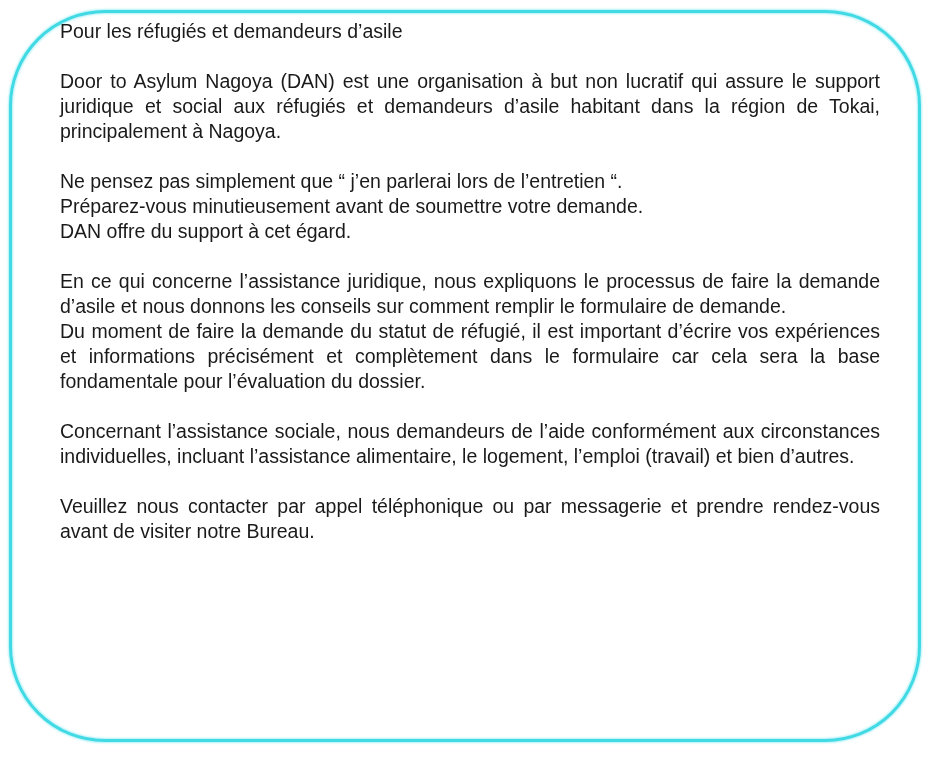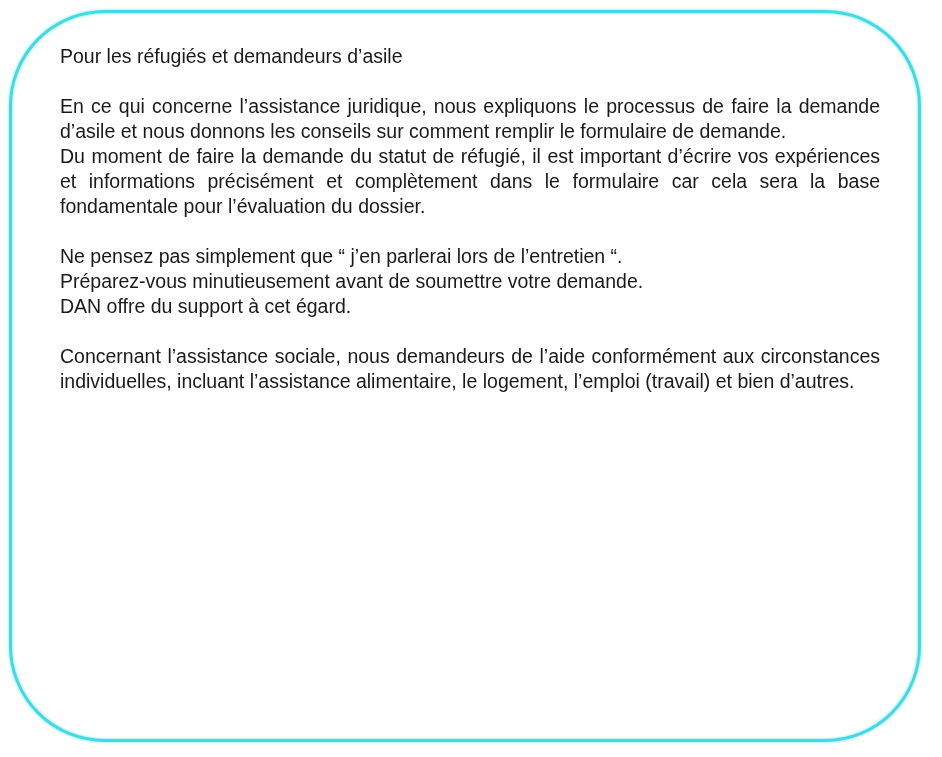--- a/index.html
+++ b/index.html
@@ -20,21 +20,21 @@
     position: absolute;
     left: 9px;
     top: 10px;
     width: 912px;
     height: 732px;
     box-sizing: border-box;
     border: 3px solid #41d9e3;
     border-radius: 96px;
     box-shadow: 0 0 2px 1px rgba(150, 238, 245, 0.75),
                 inset 0 0 2px 1px rgba(150, 238, 245, 0.75);
-    padding: 31px 38px 0 48px;
+    padding: 6px 38px 0 48px;
     background: #ffffff;
   }
   .title {
     margin: 0;
     font-size: 19.5px;
     line-height: 25px;
     white-space: pre-line;
   }
   .para {
     margin: 25px 0 0 0;
@@ -44,21 +44,23 @@
     white-space: pre-line;
   }
 </style>
 </head>
 <body>
 
 <div class="page" style="background: rgb(255, 255, 255); color: rgb(26, 26, 26);">
   <div class="panel" style="border-color: rgb(65, 217, 227);">
     <p class="title">Pour les réfugiés et demandeurs d’asile</p>
     <div id="paragraphs">
-        <p class="para">En ce qui concerne l’assistance juridique, nous expliquons le processus de faire la demande d’asile et nous donnons les conseils sur comment remplir le formulaire de demande.
-Du moment de faire la demande du statut de réfugié, il est important d’écrire vos expériences et informations précisément et complètement dans le formulaire car cela sera la base fondamentale pour l’évaluation du dossier.</p>
+        <p class="para">Door to Asylum Nagoya (DAN) est une organisation à but non lucratif qui assure le support juridique et social aux réfugiés et demandeurs d’asile habitant dans la région de Tokai, principalement à Nagoya.</p>
         <p class="para">Ne pensez pas simplement que “ j’en parlerai lors de l’entretien “.
 Préparez-vous minutieusement avant de soumettre votre demande.
 DAN offre du support à cet égard.</p>
+        <p class="para">En ce qui concerne l’assistance juridique, nous expliquons le processus de faire la demande d’asile et nous donnons les conseils sur comment remplir le formulaire de demande.
+Du moment de faire la demande du statut de réfugié, il est important d’écrire vos expériences et informations précisément et complètement dans le formulaire car cela sera la base fondamentale pour l’évaluation du dossier.</p>
         <p class="para">Concernant l’assistance sociale, nous demandeurs de l’aide conformément aux circonstances individuelles, incluant l’assistance alimentaire, le logement, l’emploi (travail) et bien d’autres.</p>
+        <p class="para">Veuillez nous contacter par appel téléphonique ou par messagerie et prendre rendez-vous avant de visiter notre Bureau.</p>
       </div>
   </div>
 </div>
 
 </body></html>

